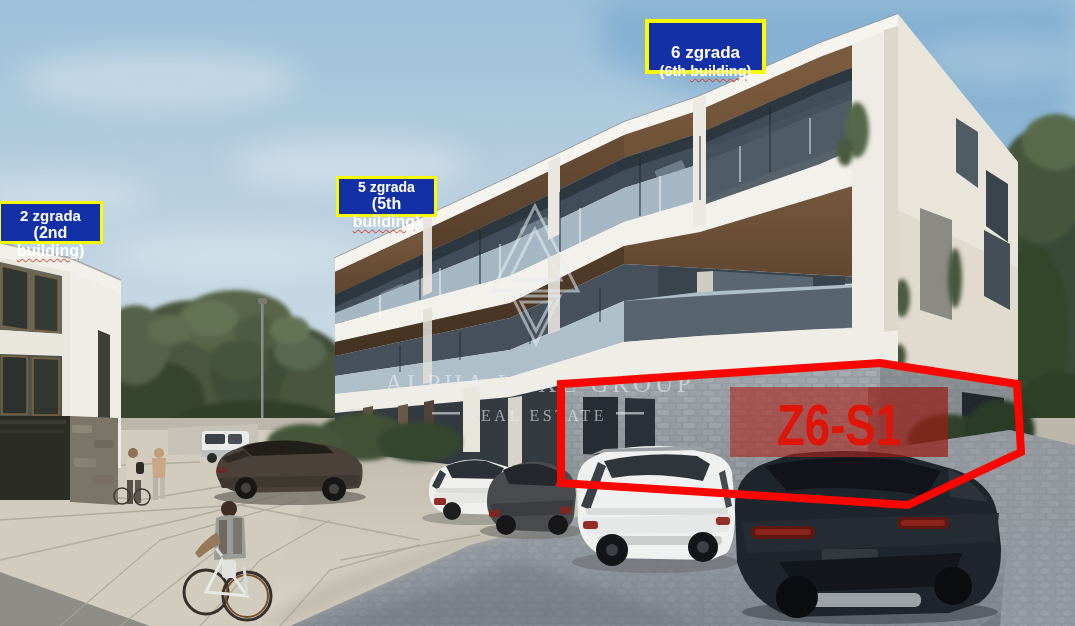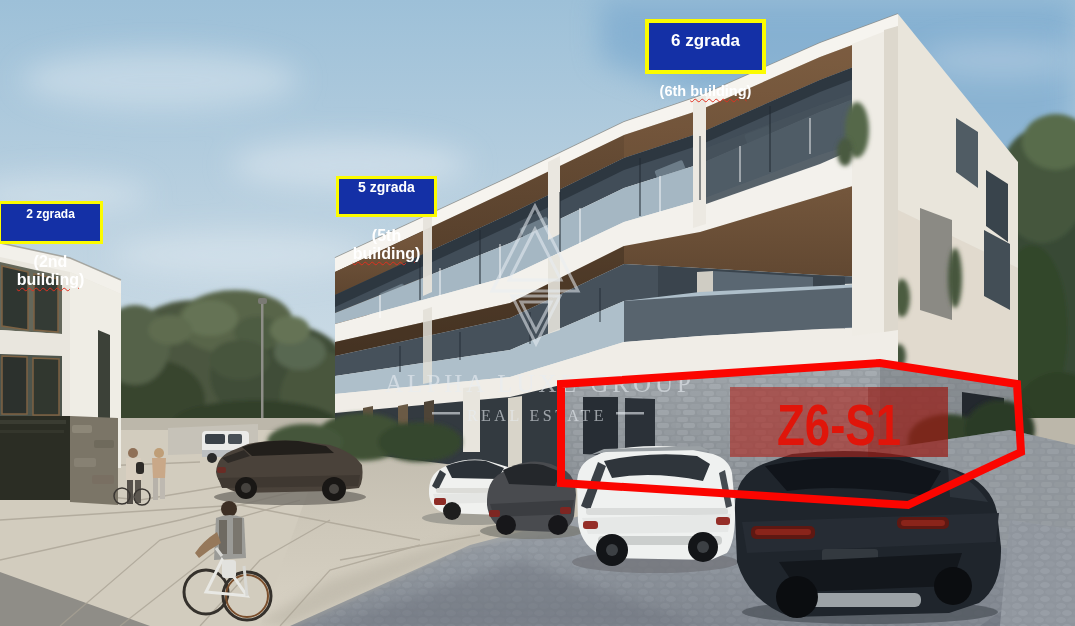--- a/index.html
+++ b/index.html
@@ -1,19 +1,19 @@
 <!DOCTYPE html>
 <html><head>
 <meta charset="utf-8">
 <style>
 html,body{margin:0;padding:0;background:#fff;}
 #stage{position:relative;width:1075px;height:626px;overflow:hidden;font-family:"Liberation Sans",sans-serif;}
 .lab{position:absolute;background:#1430a6;border:4px solid #fcfc00;color:#fff;text-align:center;font-weight:bold;box-sizing:border-box;}
 .lab .l1{display:block;}
-.lab .l2{display:block;margin-top:32px;}
+.lab .l2{display:block;}
 .sq{text-decoration:underline;text-decoration-style:wavy;text-decoration-color:#e03020;text-decoration-thickness:1px;text-underline-offset:2px;}
 </style>
 </head>
 <body>
 <div id="stage">
 <svg width="1075" height="626" viewBox="0 0 1075 626">
 <defs>
 <linearGradient id="sky" x1="0" y1="0" x2="0" y2="1">
  <stop offset="0" stop-color="#9dc0d8"></stop>
  <stop offset="0.5" stop-color="#bed3e1"></stop>
@@ -481,27 +481,27 @@
 
 <polygon points="561,384 880,363 1017,384 1021,452 908,505 561,483" fill="none" stroke="#fb0500" stroke-width="8" stroke-linejoin="miter"></polygon>
 
 <rect x="730" y="387" width="218" height="70" fill="#ad241c" opacity="0.6"></rect>
 <rect x="868" y="387" width="80" height="70" fill="#7a1410" opacity="0.3"></rect>
 
 <text x="839" y="445" font-family="Liberation Sans,sans-serif" font-size="57" font-weight="bold" fill="#e0150a" text-anchor="middle" textLength="124" lengthAdjust="spacingAndGlyphs">Z6-S1</text>
 </svg>
 
 
-<div class="lab" style="left:645px;top:19px;width:121px;height:55px;padding-top:8px;">
+<div class="lab" style="left:645px;top:19px;width:121px;height:55px;padding-top:20px;">
  <span class="l1" style="font-size:17px;">6 zgrada</span>
  <span class="l2" style="font-size:14.5px;">(6th <span class="sq">building</span>)</span>
 </div>
 
 <div class="lab" style="left:336px;top:176px;width:101px;height:41px;border-width:3px;padding-top:0;">
  <span class="l1" style="font-size:14px;">5 zgrada</span>
  <span class="l2" style="font-size:16px;">(5th <span class="sq">building</span>)</span>
 </div>
 
 <div class="lab" style="left:-2px;top:201px;width:105px;height:43px;border-width:3px;padding-top:3px;">
- <span class="l1" style="font-size:12px;">2 zgrada</span>
+ <span class="l1" style="font-size:15px;">2 zgrada</span>
  <span class="l2" style="font-size:16px;">(2nd <span class="sq">building</span>)</span>
 </div>
 </div>
 
 </body></html>

